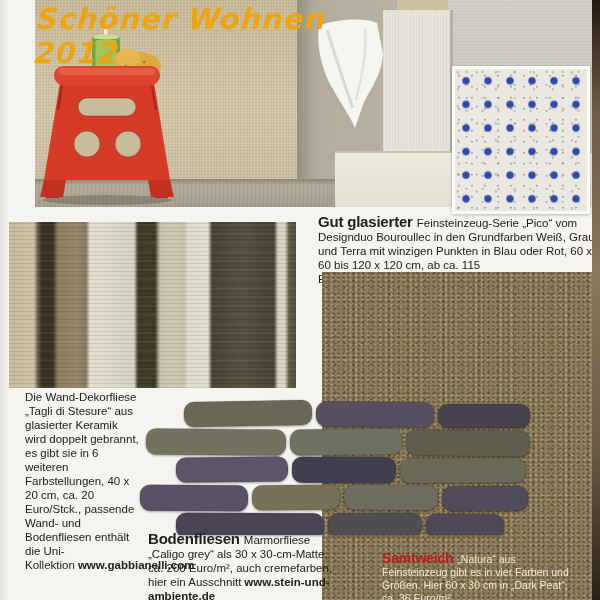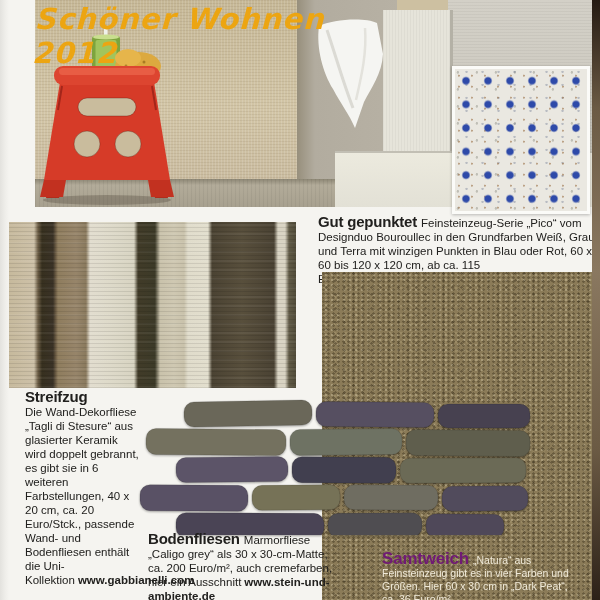--- a/index.html
+++ b/index.html
@@ -58,21 +58,21 @@
   
   .article{font-size:11.5px;line-height:14px;color:#21201e;}
   .article .hl{font-weight:bold;font-size:15px;letter-spacing:-.2px;margin-right:4px;}
   .article .url{font-weight:bold;margin-left:3px;text-align:center;}
   #art-gut{left:318px;top:215px;width:281px;}
   #art-streif{left:25px;top:390px;width:114px;}
   #art-streif .hl{display:block;margin-bottom:1px;}
   #art-marmor{left:148px;top:532px;width:196px;}
   #art-samt{left:382px;top:552px;width:200px;color:#efe9d8;
     font-size:10.5px;line-height:13px;}
-  #art-samt .hl{font-size:17px;color:#701a75;}
+  #art-samt .hl{font-size:14px;color:#b91c1c;}
   
   #photo-stripes{left:8px;top:222px;width:288px;height:166px;
     background:linear-gradient(90deg,
       #c6b99c 0px,#cdc1a8 26px,
       #6b5d45 30px,#37301f 34px,#3a3226 45px,#6f5f46 48px,
       #8f7d5e 50px,#97856a 68px,#8a7a5e 78px,
       #e2ddcf 82px,#dfdbcb 96px,#d8d4c2 126px,
       #413b28 130px,#3c3a28 147px,
       #c9c2ab 152px,#cfc8b2 166px,#c9c2ab 176px,
       #e0dccb 180px,#e2decd 200px,
@@ -146,27 +146,27 @@
     </svg>
   </div>
 
   <div id="mag-title" class="abs">Schöner Wohnen 2012</div>
 
   <div id="pico-inset" class="abs" aria-label="White speckled ceramic tile sample with a regular grid of blue dots">
     <div id="pico-tile"></div>
   </div>
 
   <div id="art-gut" class="abs article">
-    <b class="hl">Gut gepunktet</b><span>Feinsteinzeug-Serie „Pico“ vom Designduo Bouroullec in den Grundfarben Weiß, Grau und Terra mit winzigen Punkten in Blau oder Rot, 60 x 60 bis 120 x 120 cm, ab ca. 115 Euro/m²</span><b class="url">www.bouroullec.com</b>
+    <b class="hl">Gut glasierter</b><span>Feinsteinzeug-Serie „Pico“ vom Designduo Bouroullec in den Grundfarben Weiß, Grau und Terra mit winzigen Punkten in Blau oder Rot, 60 x 60 bis 120 x 120 cm, ab ca. 115 Euro/m²</span><b class="url">www.bouroullec.com</b>
   </div>
 
   <div id="photo-stripes" class="abs" aria-label="Vertical striped wall decor tiles, cream panels with dark painted brush-stroke stripes"></div>
 
   <div id="art-streif" class="abs article">
-    <b class="hl">Streifzug</b><span>Die Wand-Dekorfliese „Tagli di Stesure“ aus glasierter Keramik wird doppelt gebrannt, es gibt sie in 6 weiteren Farbstellungen, 40 x 20 cm, ca. 20 Euro/Stck., passende Wand- und Bodenfliesen enthält die Uni-Kollektion</span><b class="url">www.gabbianelli.com</b>
+    <span>Die Wand-Dekorfliese „Tagli di Stesure“ aus glasierter Keramik wird doppelt gebrannt, es gibt sie in 6 weiteren Farbstellungen, 40 x 20 cm, ca. 20 Euro/Stck., passende Wand- und Bodenfliesen enthält die Uni-Kollektion</span><b class="url">www.gabbianelli.com</b>
   </div>
 
   <div id="photo-brown" class="abs" aria-label="Speckled olive-brown porcelain stoneware tile surface"></div>
 
   <svg id="stones" class="abs" viewBox="0 0 400 140" aria-label="Five offset rows of elongated grey, olive and plum marble stick tiles">
     <g stroke="rgba(0,0,0,.2)" stroke-width=".6">
       <rect x="48" y="6" width="128" height="25" rx="10" fill="#6a6759" transform="rotate(-1 112 18)"></rect>
       <rect x="180" y="7" width="118" height="25" rx="10" fill="#564f61" transform="rotate(.5 239 19)"></rect>
       <rect x="302" y="9" width="92" height="24" rx="10" fill="#474150"></rect>
       <rect x="10" y="34" width="140" height="26" rx="10" fill="#74715f" transform="rotate(.5 80 47)"></rect>

